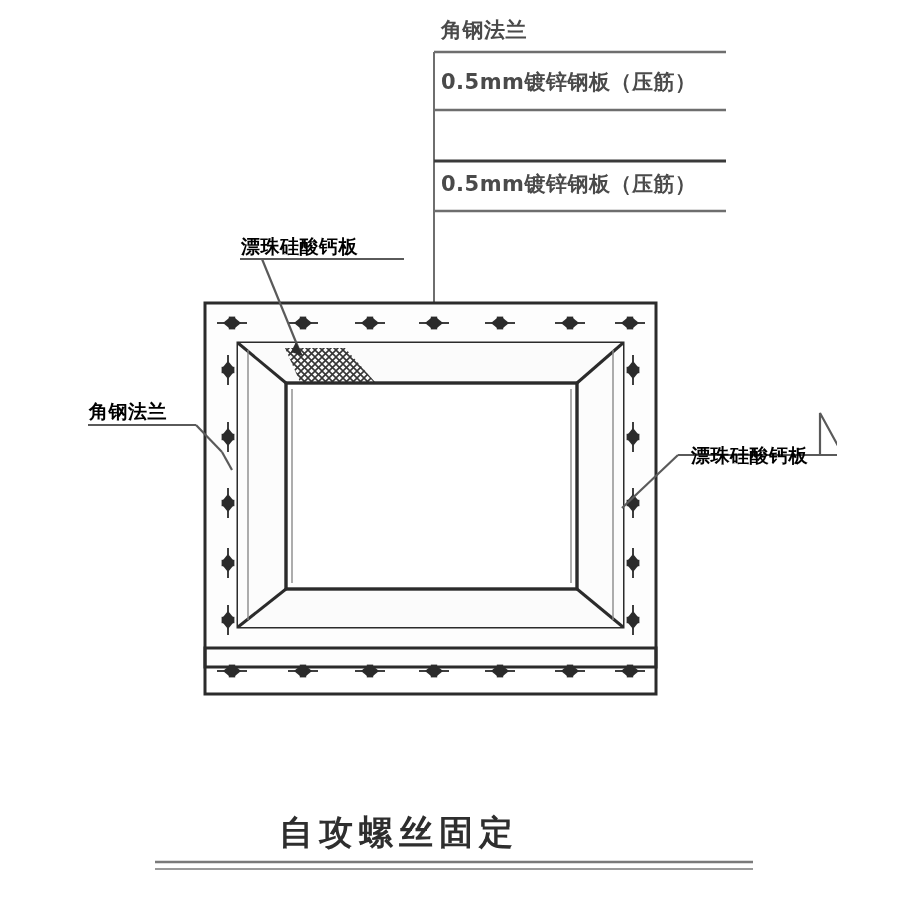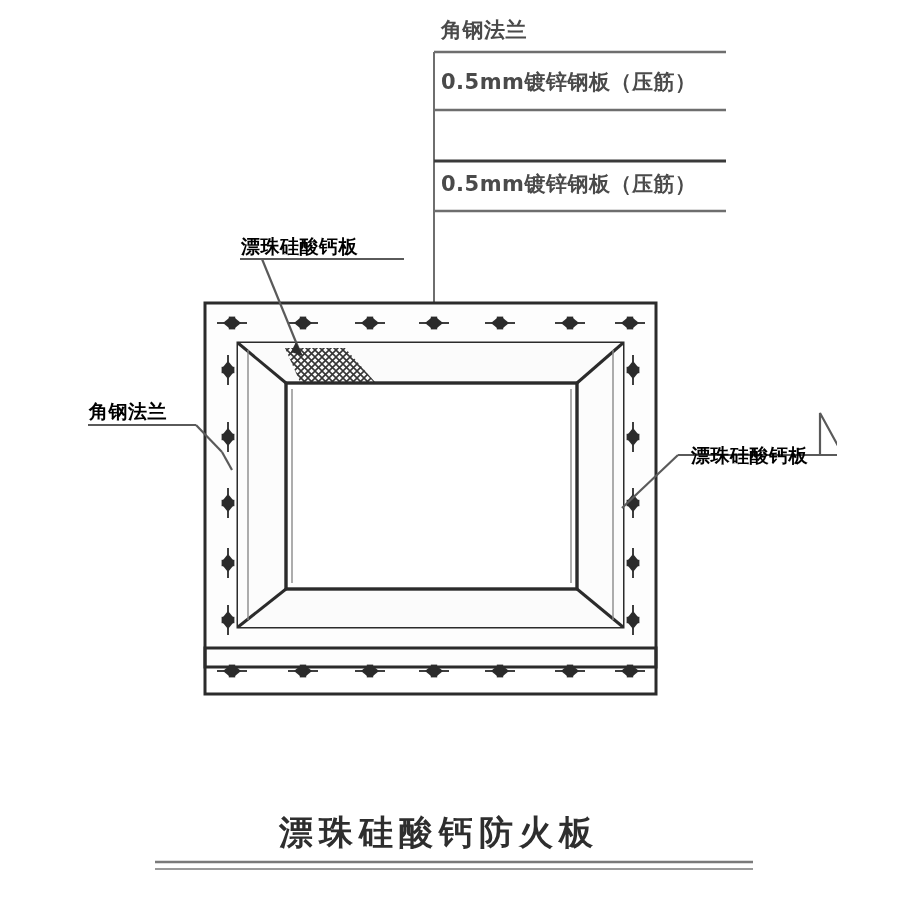--- a/index.html
+++ b/index.html
@@ -184,15 +184,15 @@
 
 
   <div class="lbl lbl-cn callout-text" style="left:441px; top:170px;">0.5mm镀锌钢板（压筋）</div>
 
   <div class="lbl lbl-cn leader-text" style="left:241px; top:234px;">漂珠硅酸钙板</div>
 
   <div class="lbl lbl-cn leader-text" style="left:89px; top:399px;">角钢法兰</div>
 
   <div class="lbl lbl-cn leader-text" style="left:691px; top:443px;">漂珠硅酸钙板</div>
 
-  <div class="lbl lbl-cn title-text" style="left:279px; top:810px;">漂珠硅酸钙防火板</div>
+  <div class="lbl lbl-cn title-text" style="left:279px; top:810px;">自攻螺丝固定</div>
 
 </div>
 
 </body></html>

